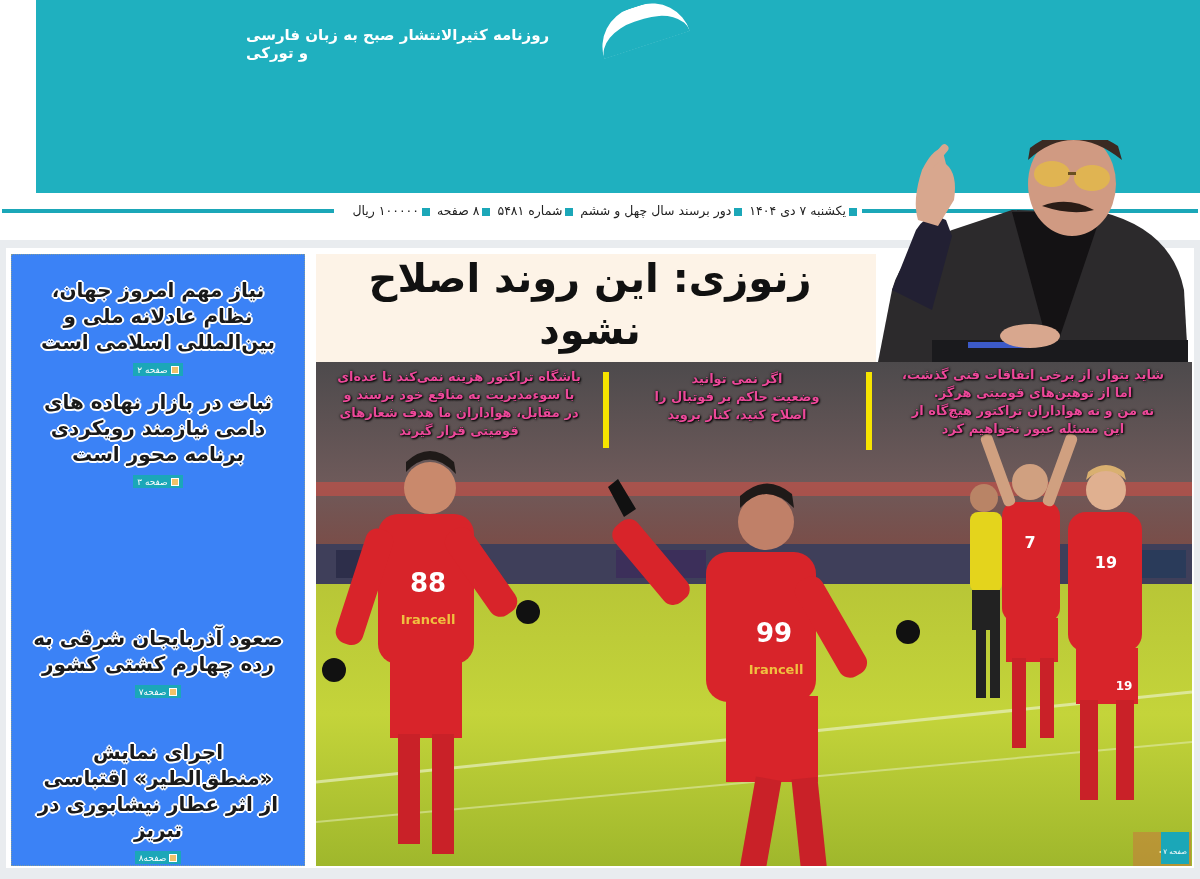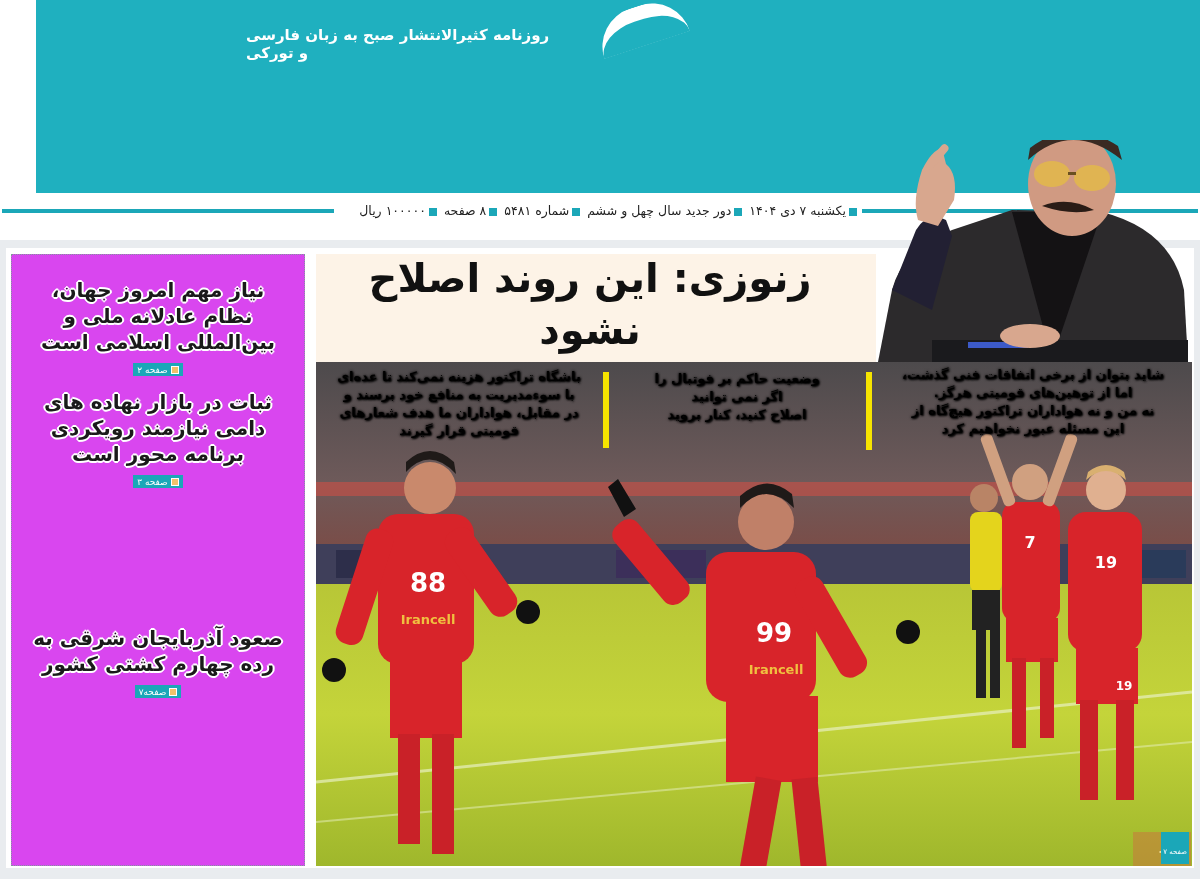--- a/index.html
+++ b/index.html
@@ -52,21 +52,21 @@
   .page-frame {
     position: absolute; left: 0; top: 240px; width: 1200px; height: 639px; background: #e9ecef;
   }
   .page-inner {
     position: absolute; left: 6px; top: 8px; width: 1188px; height: 620px; background: #ffffff;
   }
 
   
   .sidebar {
     position: absolute; left: 11px; top: 254px; width: 294px; height: 612px;
-    background: #d946ef; border: 1px dotted #7f9b9b;
+    background: #3b82f6; border: 1px dotted #7f9b9b;
   }
   .news-item {
     position: absolute; left: 0; width: 292px; text-align: center;
   }
   .news-headline {
     display: block; font-weight: bold; font-size: 20px; line-height: 26px; color: #1a1a1a;
     text-shadow: -1px -1px 0 #fff, 1px -1px 0 #fff, -1px 1px 0 #fff, 1px 1px 0 #fff,
                  0 2px 0 #fff, 2px 0 0 #fff, 0 -2px 0 #fff, -2px 0 0 #fff;
     padding: 0 20px;
   }
@@ -93,21 +93,21 @@
   }
   .portrait svg { width: 100%; height: 100%; display: block; }
 
   
   .photo {
     position: absolute; left: 316px; top: 362px; width: 876px; height: 504px; overflow: hidden;
   }
   .photo svg { width: 100%; height: 100%; display: block; }
 
   .quote {
-    position: absolute; color: #000000; font-weight: bold; font-size: 13px; line-height: 18px;
+    position: absolute; color: #ec4899; font-weight: bold; font-size: 13px; line-height: 18px;
     text-align: center; text-shadow: 0 0 3px #000, 1px 1px 2px #000;
   }
   .quote-bar {
     position: absolute; width: 6px; background: #f6e400;
   }
 
   .watermark {
     position: absolute; left: 1133px; top: 832px; width: 58px; height: 34px;
     background: rgba(200,120,60,0.55);
   }
@@ -125,21 +125,21 @@
 <header class="masthead">
   <div class="tagline">روزنامه کثیرالانتشار صبح به  زبان فارسی و تورکی</div>
   <div class="logo-swoosh"></div>
 </header>
 
 <div class="date-strip">
   <div class="rule-left"></div>
   <div class="rule-right"></div>
   <div class="date-text">
     <span class="sq"></span><span>یکشنبه ۷ دی ۱۴۰۴</span>
-    <span class="sq"></span><span>دور جدید سال چهل و ششم</span>
+    <span class="sq"></span><span>دور برسند سال چهل و ششم</span>
     <span class="sq"></span><span>شماره ۵۴۸۱</span>
     <span class="sq"></span><span>۸ صفحه</span>
     <span class="sq"></span><span>۱۰۰۰۰۰ ریال</span>
   </div>
 </div>
 
 <div class="page-frame">
   <div class="page-inner"></div>
 </div>
 
@@ -156,20 +156,27 @@
     <span class="page-badge">
         <span class="dot"></span>
         <span>صفحه ۳</span>
       </span>
   </div>
   <div class="news-item" style="top:370px">
     <span class="news-headline">صعود آذربایجان شرقی به رده چهارم کشتی کشور</span>
     <span class="page-badge">
         <span class="dot"></span>
         <span>صفحه۷</span>
+      </span>
+  </div>
+  <div class="news-item" style="top:484px">
+    <span class="news-headline">اجرای نمایش «منطق‌الطیر» اقتباسی از اثر عطار نیشابوری در تبریز</span>
+    <span class="page-badge">
+        <span class="dot"></span>
+        <span>صفحه۸</span>
       </span>
   </div>
 </aside>
 
 <div class="main-area"></div>
 <h1 class="headline">
   <span style="display:block">زنوزی: این روند اصلاح نشود</span>
   <span style="display:block">تراکتور کنار می کشد!</span>
 </h1>
 
@@ -263,22 +270,22 @@
 <div class="quote" style="left:874px; top:366px; width:318px;">
   <span style="display:block">شاید بتوان از برخی اتفاقات فنی گذشت،</span>
   <span style="display:block">اما از توهین‌های قومیتی هرگز.</span>
   <span style="display:block">نه من و نه هواداران تراکتور هیچ‌گاه از</span>
   <span style="display:block">این مسئله عبور نخواهیم کرد</span>
 </div>
 
 <div class="quote-bar" style="left:603px; top:372px; height:76px;"></div>
 <div class="quote-bar" style="left:866px; top:372px; height:0px;"></div>
 <div class="quote" style="left:612px; top:370px; width:250px;">
+  <span style="display:block">اگر نمی توانید</span>
   <span style="display:block">وضعیت حاکم بر فوتبال را</span>
-  <span style="display:block">اگر نمی توانید</span>
   <span style="display:block">اصلاح کنید، کنار بروید</span>
 </div>
 
 <div class="quote" style="left:320px; top:368px; width:278px;">
   <span style="display:block">باشگاه تراکتور هزینه نمی‌کند تا عده‌ای</span>
   <span style="display:block">با سوءمدیریت به منافع خود برسند و</span>
   <span style="display:block">در مقابل، هواداران ما هدف شعارهای</span>
   <span style="display:block">قومیتی قرار گیرند</span>
 </div>
 

